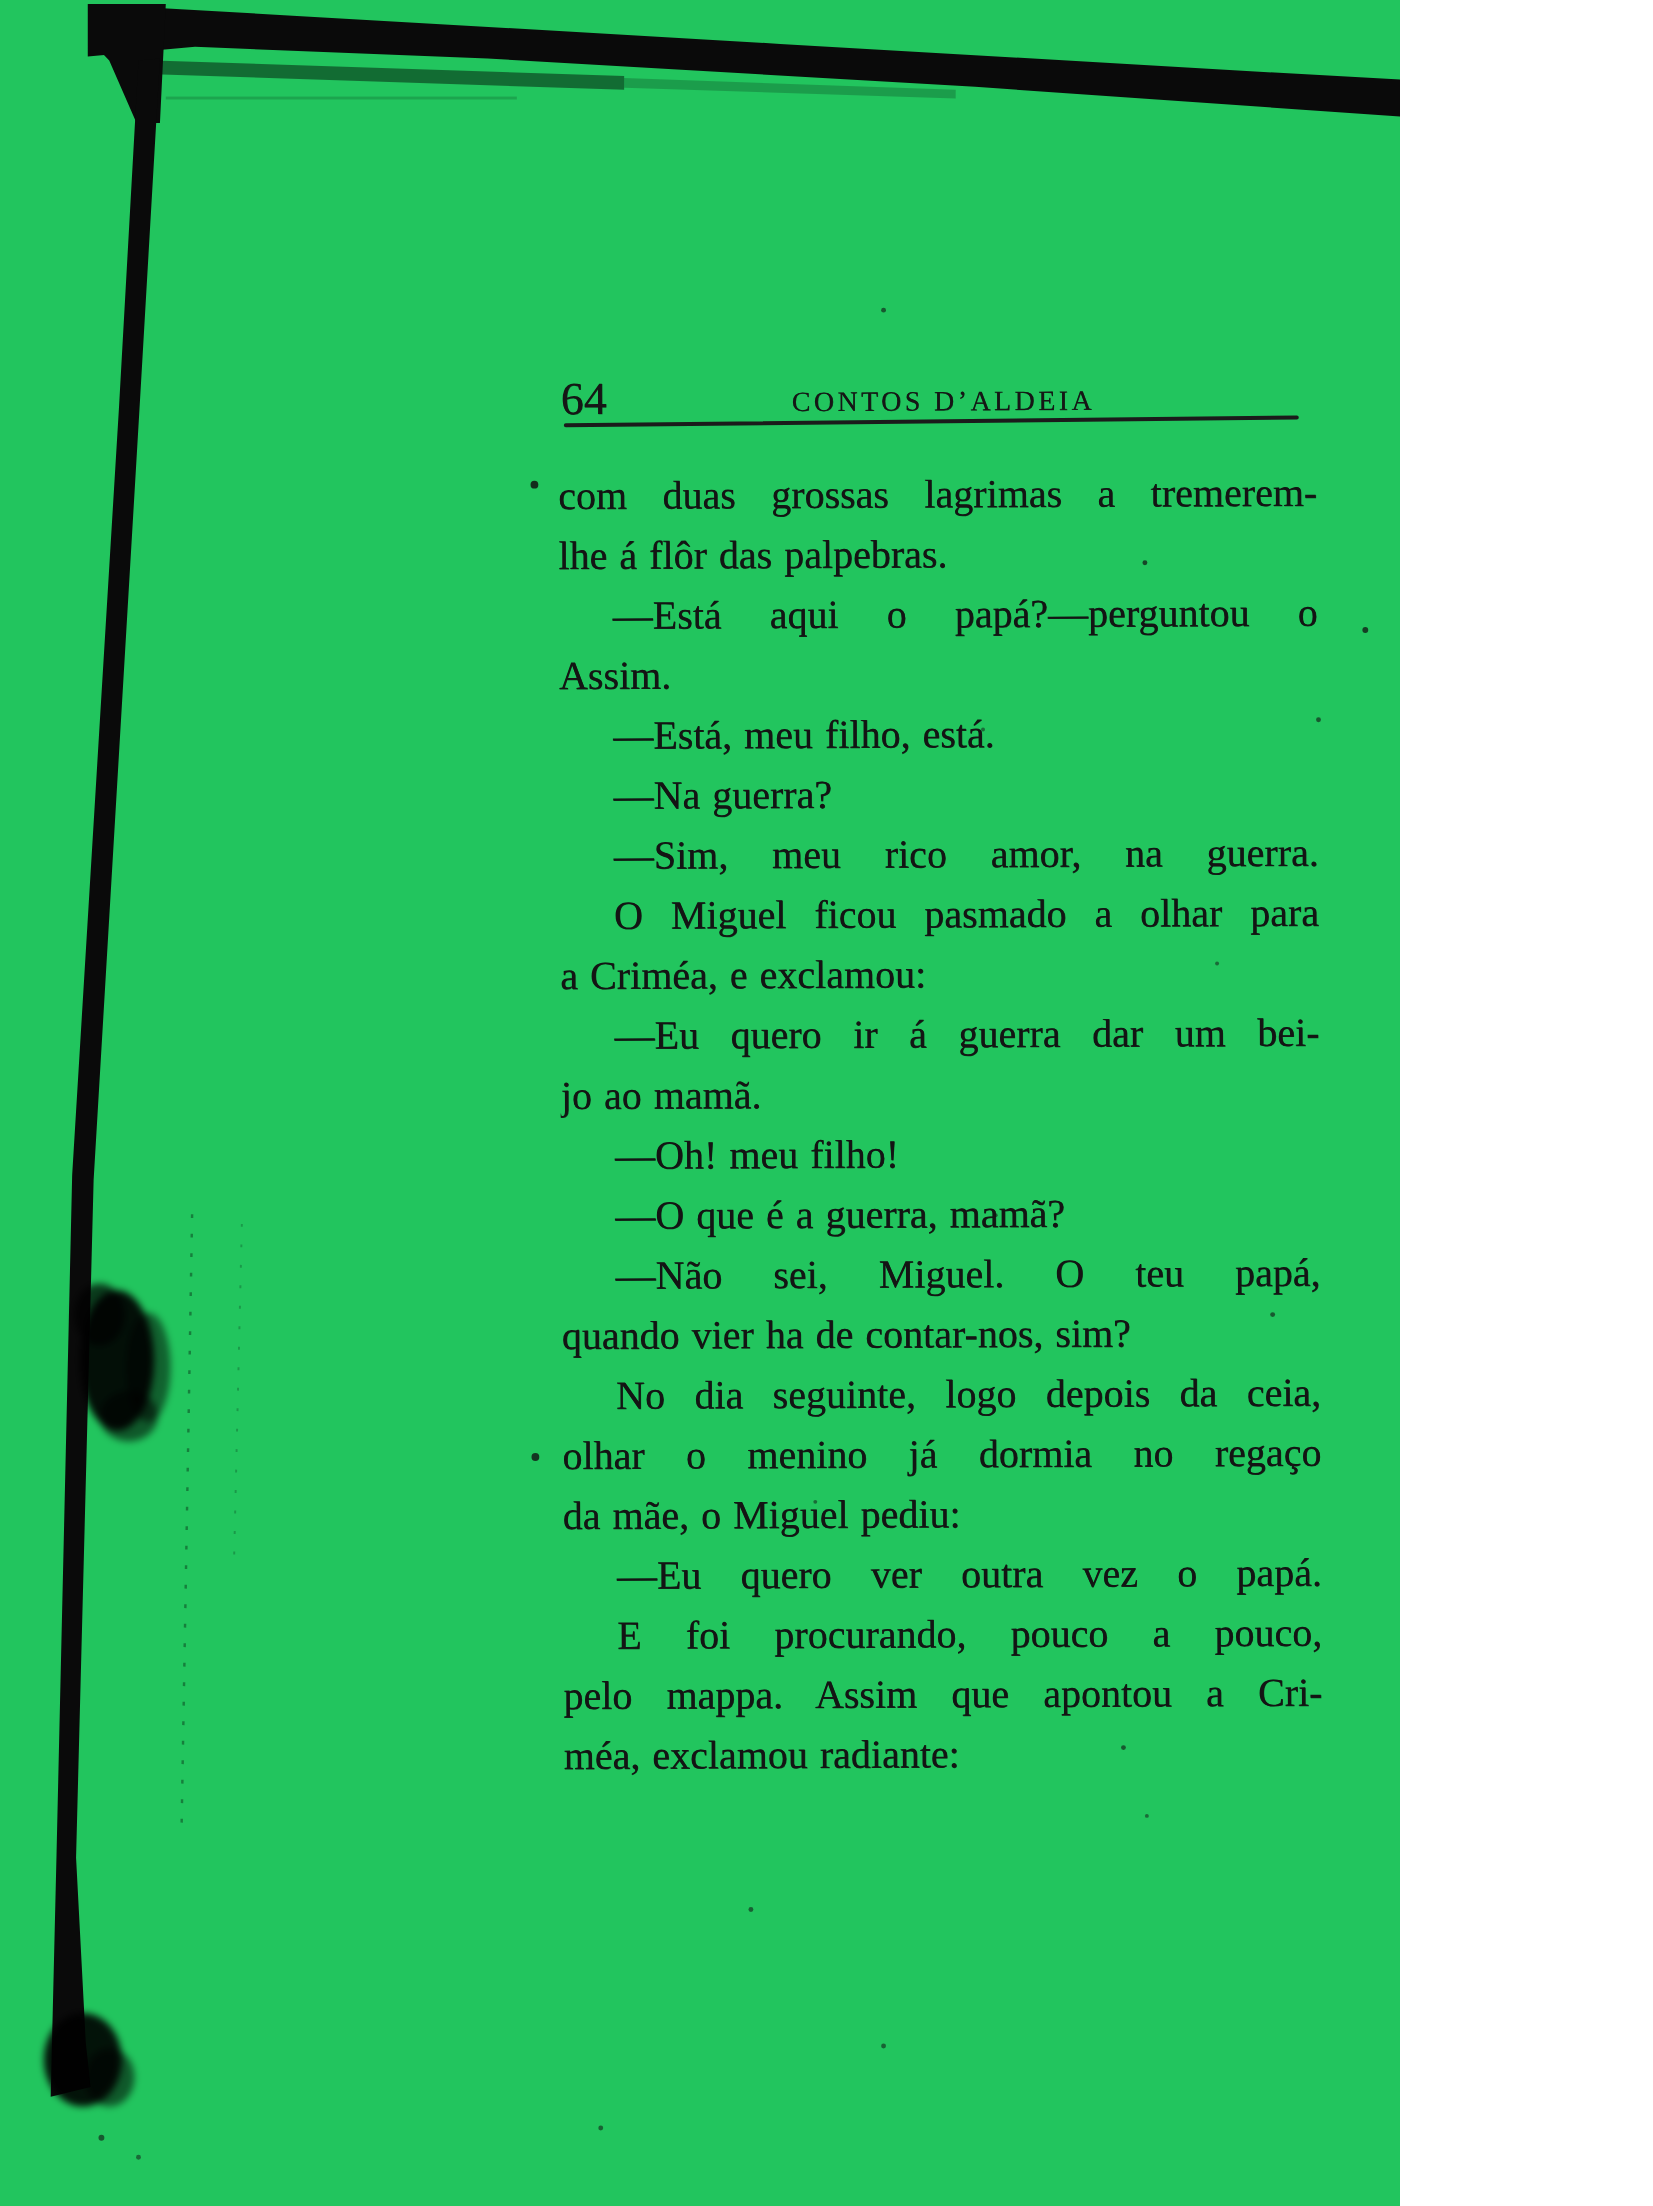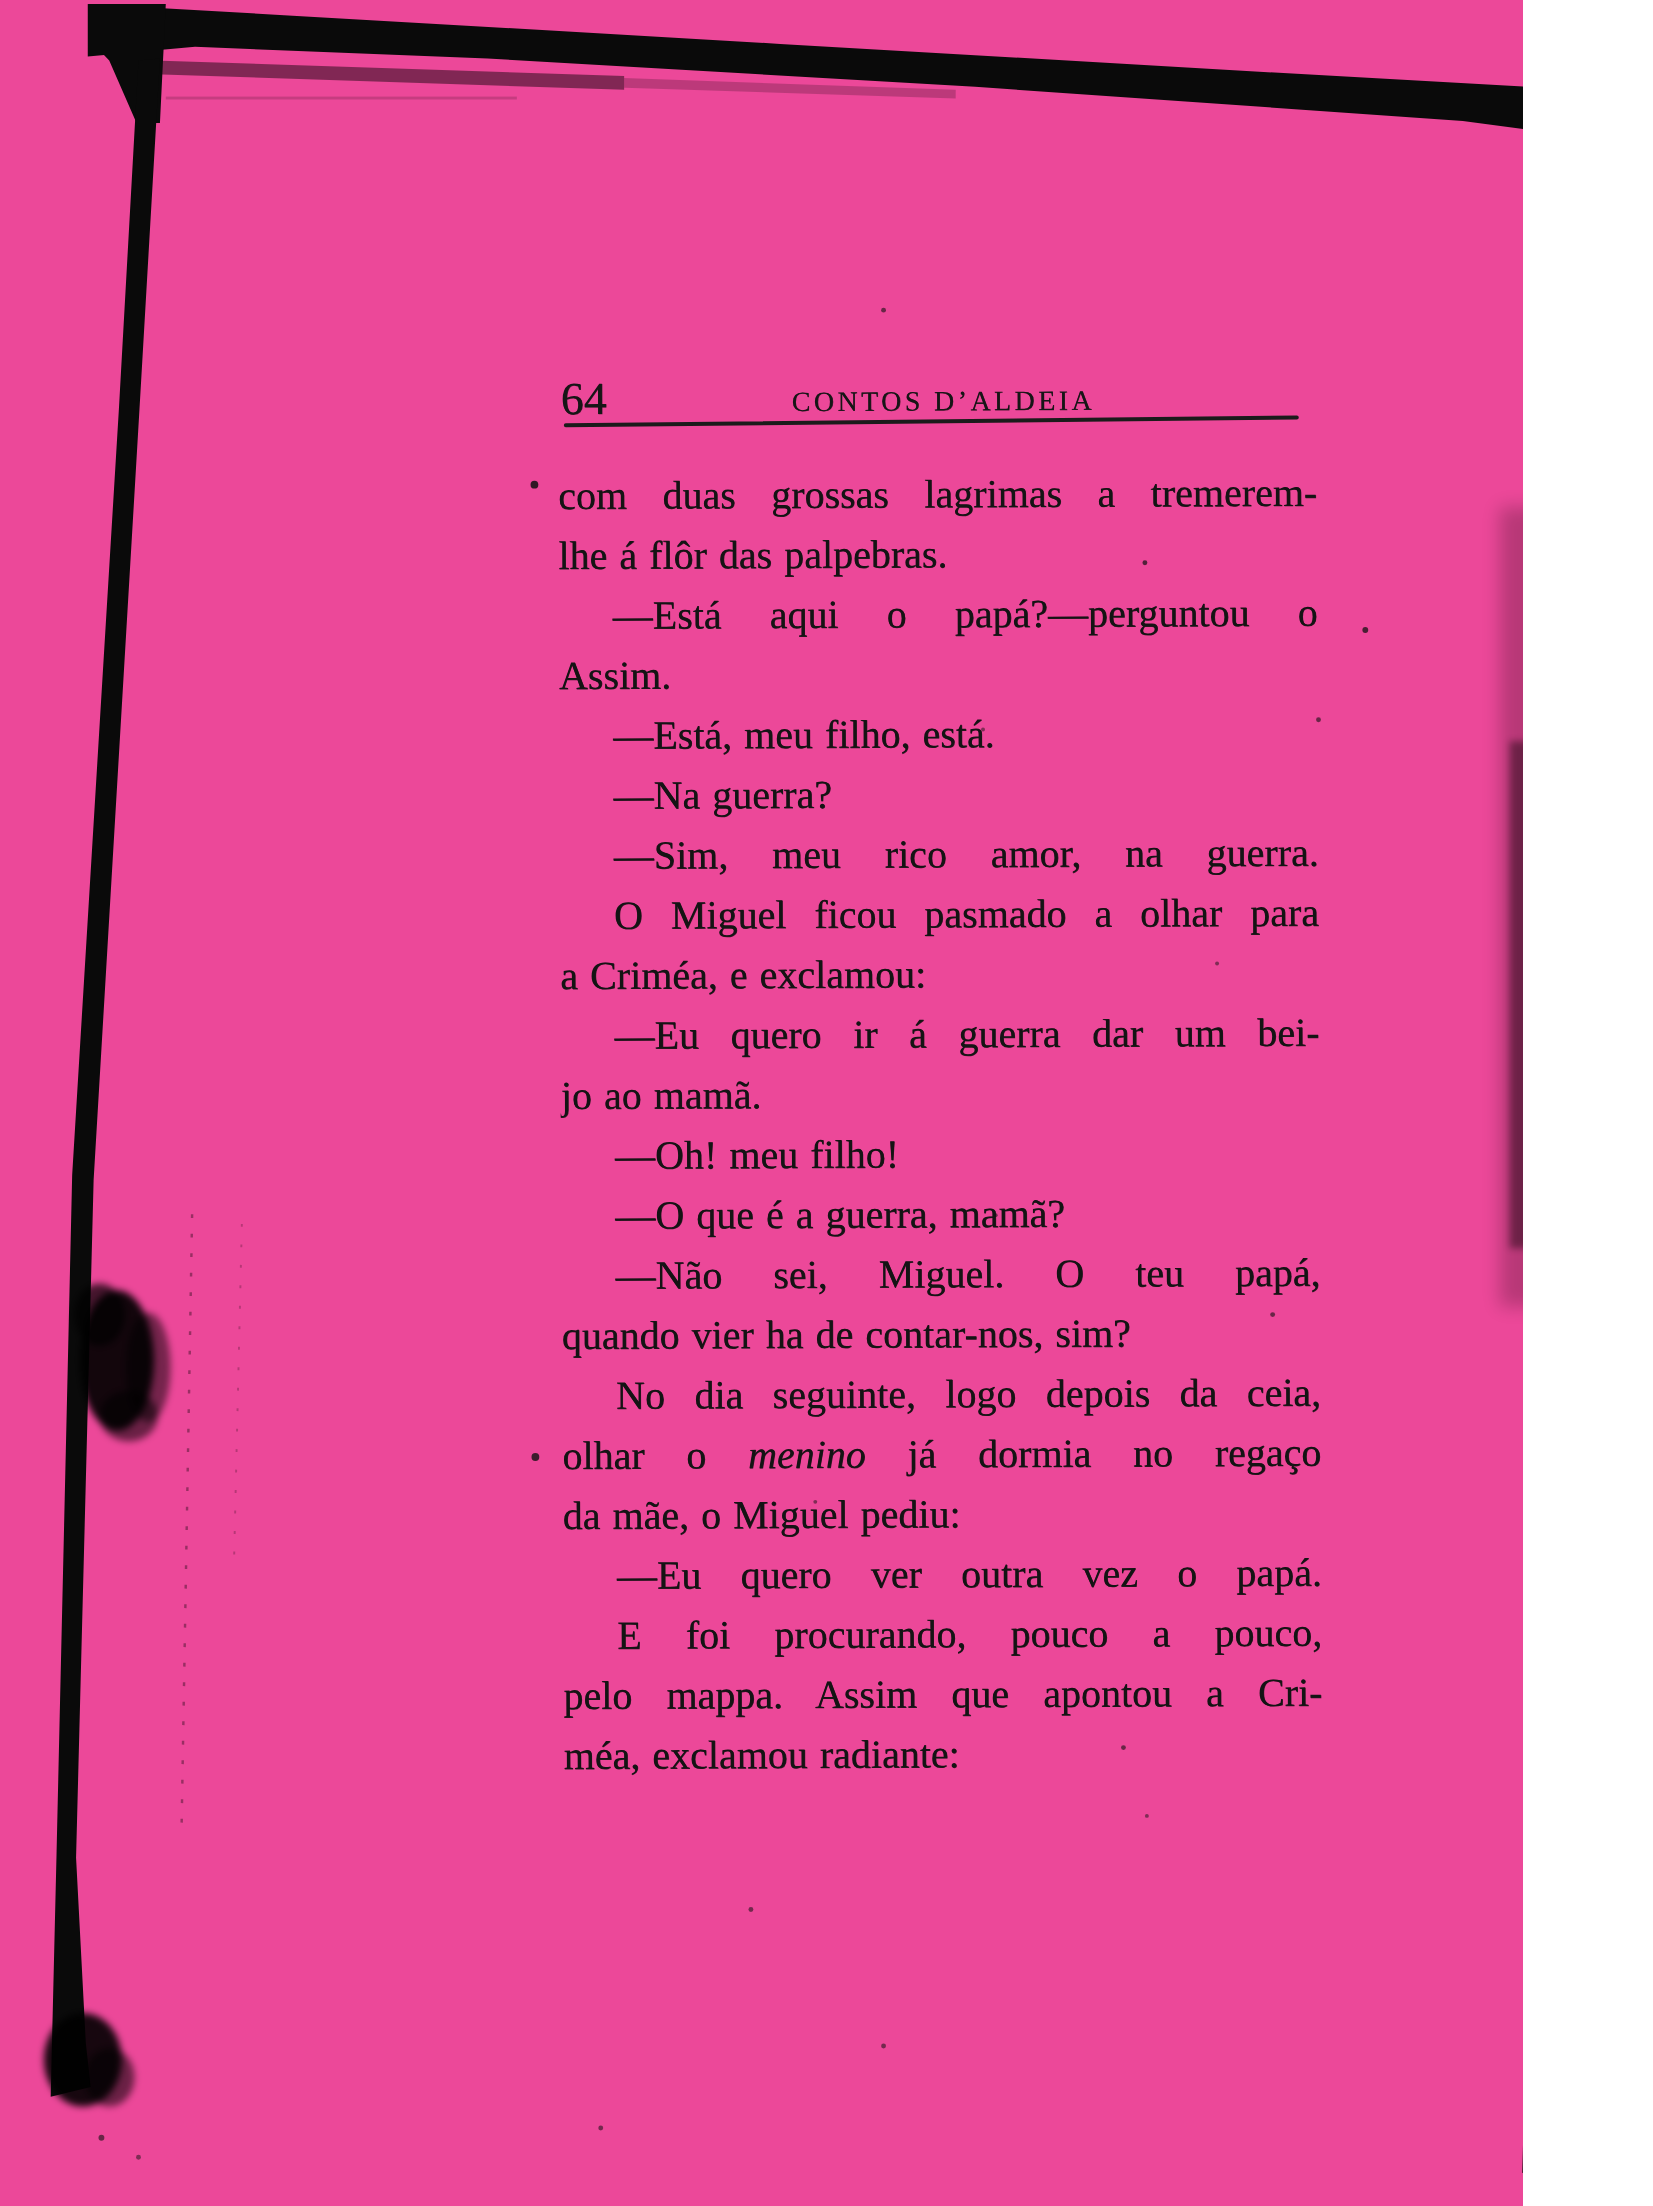--- a/index.html
+++ b/index.html
@@ -1,33 +1,33 @@
 <!DOCTYPE html>
 <html><head>
 <meta charset="utf-8">
 <style>
   html,body{margin:0;padding:0;}
   body{width:1653px;height:2206px;background:#ffffff;overflow:hidden;
        font-family:"Liberation Serif", serif;}
-  .page{position:relative;width:1523px;height:2206px;background:#ec4899;overflow:hidden;}
+  .page{position:relative;width:1400px;height:2206px;background:#22c55e;overflow:hidden;}
   .artifacts{position:absolute;left:0;top:0;width:1653px;height:2206px;z-index:1;pointer-events:none;}
   .content{position:absolute;left:0;top:0;width:1653px;height:2206px;z-index:2;
            transform:rotate(-0.25deg);transform-origin:561px 466px;color:#141414;}
   .pagenum{position:absolute;left:561px;top:376px;font-size:46px;line-height:46px;
            color:#161616;text-shadow:0.4px 0.4px 0.5px rgba(10,10,10,.75);}
   .runtitle{position:absolute;left:792px;top:389px;font-size:28px;line-height:28px;
             letter-spacing:3.4px;color:#161616;text-shadow:0.3px 0.3px 0.4px rgba(10,10,10,.7);}
   .rule{position:absolute;left:564px;top:421px;width:735px;height:3.9px;background:#1b1b1b;
         transform:rotate(-0.35deg);border-radius:2px;}
   .textblock{position:absolute;left:558px;top:466px;width:759px;}
   .line{font-size:40px;line-height:60px;height:60px;text-align:left;white-space:normal;
         overflow:hidden;text-shadow:0.4px 0.4px 0.5px rgba(12,12,12,.8);word-spacing:2px;}
   .line.indent{padding-left:54px;}
   .line.just{text-align:justify;text-align-last:justify;}
-  .it{font-style:italic;}
+  .it{}
 </style>
 </head>
 <body>
 
 <div class="page">
 
   <svg class="artifacts" viewBox="0 0 1695 2262">
     <defs>
       <filter id="blur2" x="-60%" y="-60%" width="220%" height="220%">
         <feGaussianBlur stdDeviation="4"></feGaussianBlur>

